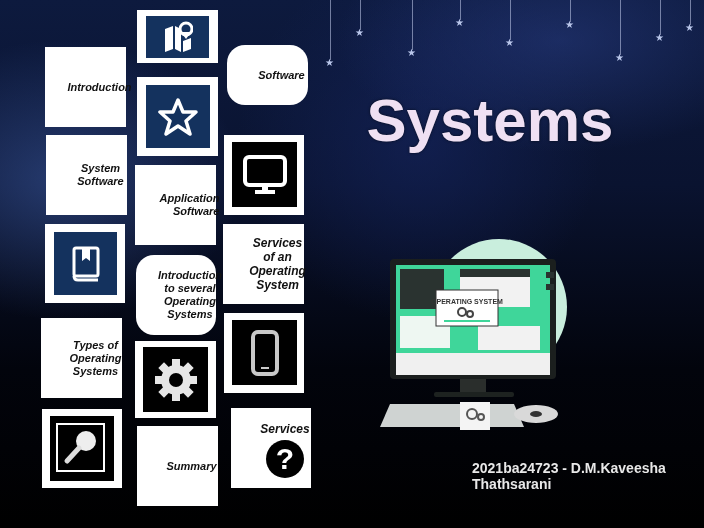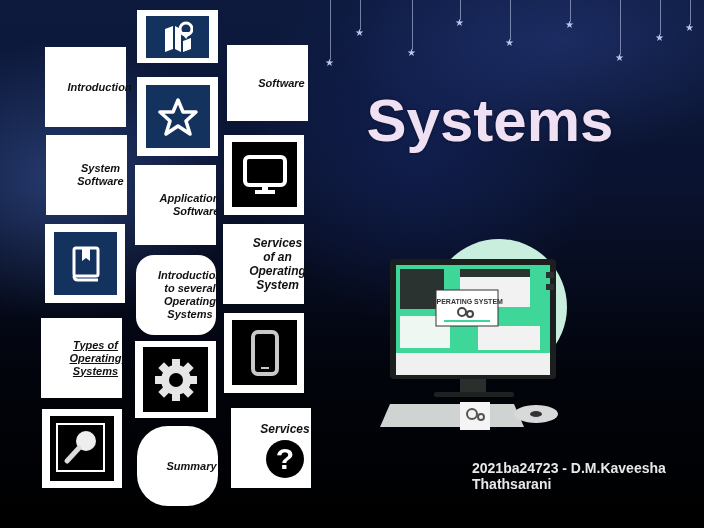--- a/index.html
+++ b/index.html
@@ -49,21 +49,21 @@
   </div>
   <div class="tile" style="left:45px;top:224px;width:80px;height:79px;">
     <div class="inner navy" style="left:9px;top:8px;width:63px;height:63px;">
       <svg width="34" height="38" viewBox="0 0 34 38">
           <rect x="5" y="3" width="24" height="28" rx="2" fill="none" stroke="#fff" stroke-width="3"></rect>
           <path d="M5 31 Q5 35 9 35 L29 35" fill="none" stroke="#fff" stroke-width="3"></path>
           <path d="M13 3 L13 16 L17 13 L21 16 L21 3" fill="#fff"></path>
         </svg>
     </div>
   </div>
-  <div class="tile link" style="left:41px;top:318px;width:81px;height:80px;text-decoration:underline;">
+  <div class="tile link" style="left:41px;top:318px;width:81px;height:80px;">
     <span style="width:62px">Types of Operating Systems</span>
   </div>
   <div class="tile" style="left:42px;top:409px;width:80px;height:79px;">
     <div class="inner black" style="left:8px;top:7px;width:64px;height:65px;">
       <div style="position:absolute;left:6px;top:7px;width:49px;height:49px;border:2px solid #fff;box-sizing:border-box;">
         <svg width="45" height="45" viewBox="0 0 45 45">
             <circle cx="28" cy="16" r="10" fill="#eee"></circle>
             <line x1="21" y1="23" x2="9" y2="36" stroke="#ddd" stroke-width="5" stroke-linecap="round"></line>
           </svg>
       </div>
@@ -99,25 +99,25 @@
             <circle cx="23" cy="23" r="15"></circle>
             <rect x="19" y="2" width="8" height="42"></rect>
             <rect x="2" y="19" width="42" height="8"></rect>
             <rect x="19" y="2" width="8" height="42" transform="rotate(45 23 23)"></rect>
             <rect x="19" y="2" width="8" height="42" transform="rotate(-45 23 23)"></rect>
           </g>
           <circle cx="23" cy="23" r="7" fill="#000"></circle>
         </svg>
     </div>
   </div>
-  <div class="tile link" style="left:137px;top:426px;width:81px;height:80px;border-radius:31px;">
+  <div class="tile link" style="left:137px;top:426px;width:81px;height:80px;">
     <span>Summary</span>
   </div>
 
-  <div class="tile link" style="left:227px;top:45px;width:81px;height:76px;">
+  <div class="tile link" style="left:227px;top:45px;width:81px;height:60px;border-radius:18px;">
     <span>Software</span>
   </div>
   <div class="tile" style="left:224px;top:135px;width:80px;height:80px;">
     <div class="inner black" style="left:8px;top:7px;width:65px;height:65px;">
       <svg width="46" height="44" viewBox="0 0 46 44">
           <rect x="3" y="4" width="40" height="28" rx="4" fill="none" stroke="#fff" stroke-width="4"></rect>
           <rect x="20" y="32" width="6" height="6" fill="#fff"></rect>
           <rect x="13" y="37" width="20" height="4" fill="#fff"></rect>
         </svg>
     </div>

